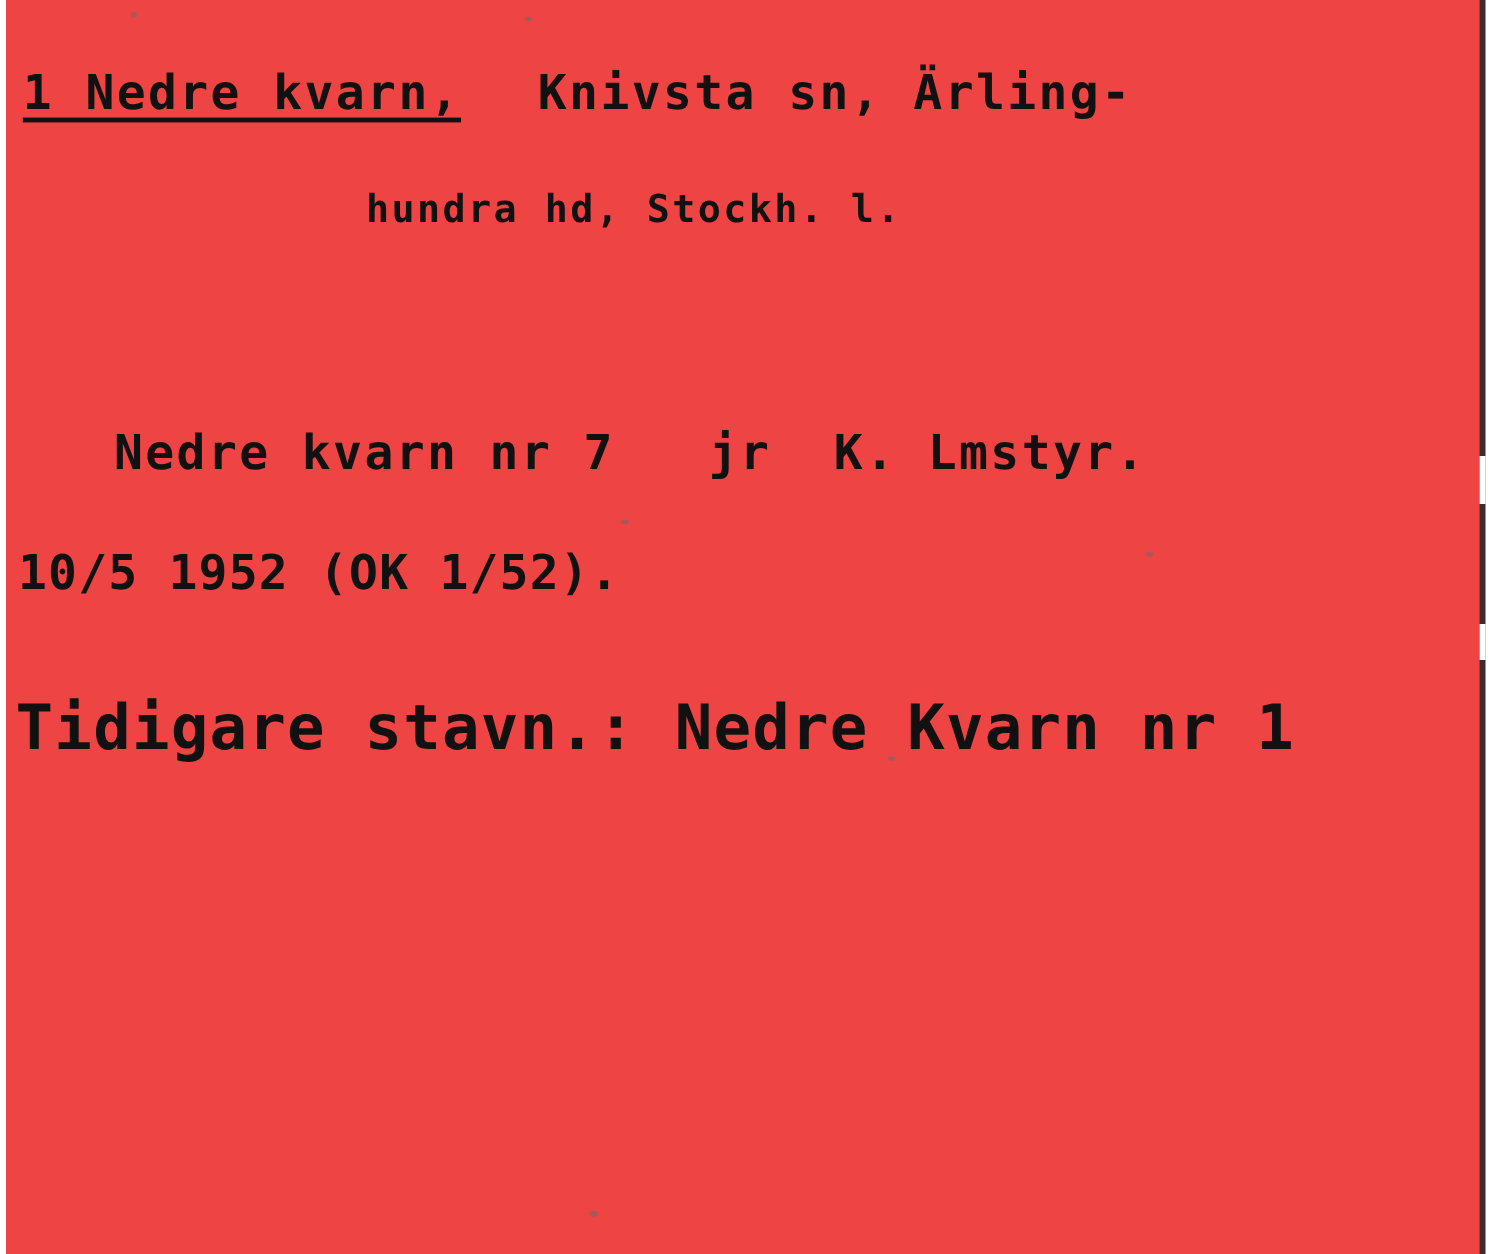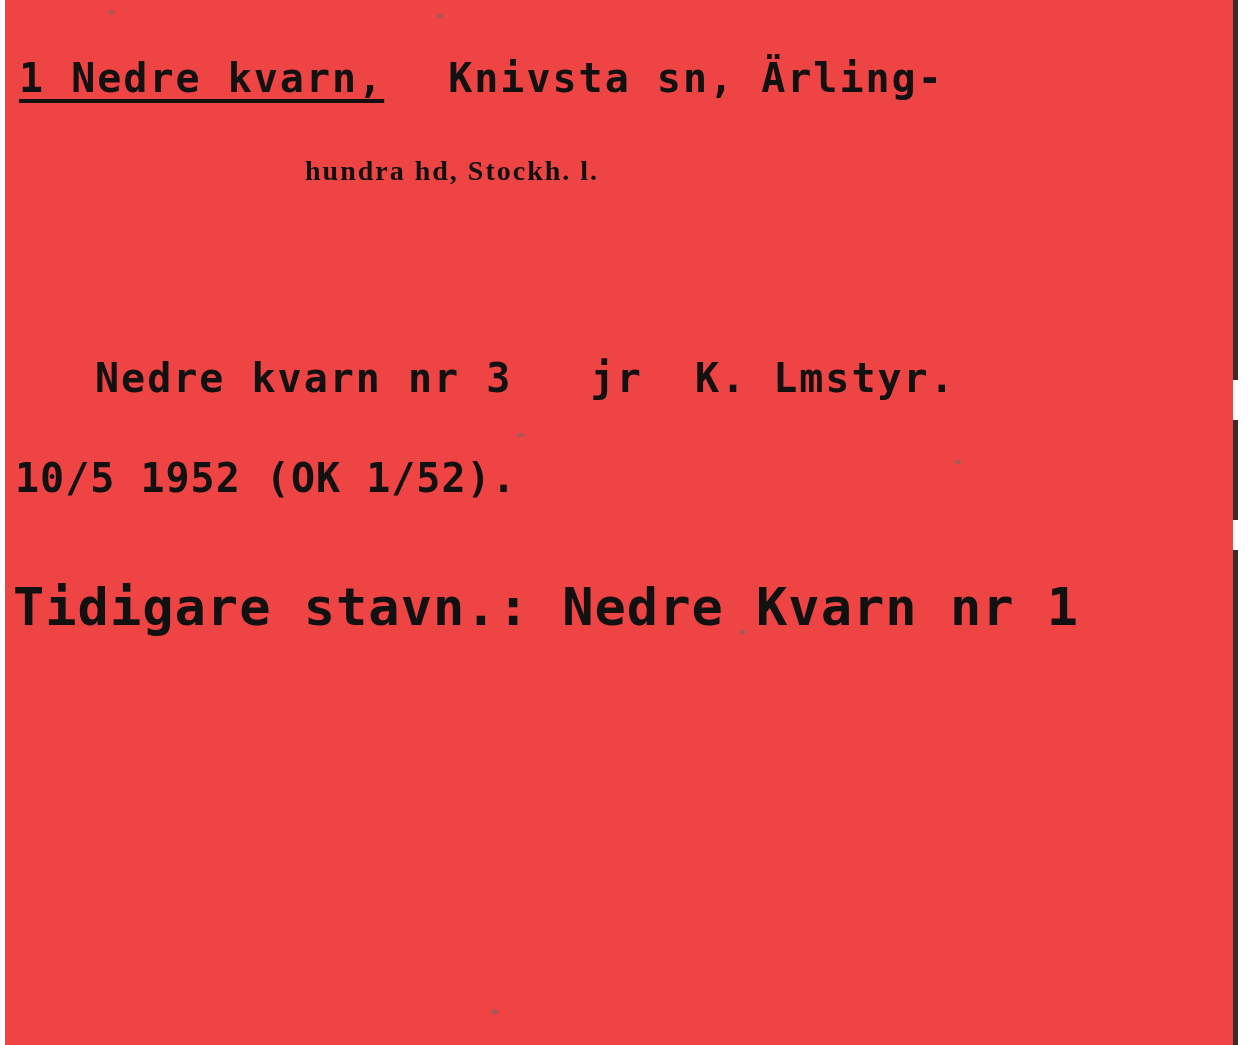--- a/index.html
+++ b/index.html
@@ -72,22 +72,21 @@
     text-underline-offset: 7px;
   }
   #title-rest {
     margin-left: 64px;
   }
 
   
   #title-line2 {
     left: 300px;
     top: 155px;
-    font-size: 28px;
-    font-family: Liberation Serif, serif;
+    font-size: 32px;
   }
 
   
   #body-line1 {
     left: 90px;
     top: 355px;
     font-size: 40px;
   }
   #body-line2 {
     left: 10px;
@@ -125,19 +124,19 @@
   <div class="speck" style="left:432px;top:14px;width:6px;height:4px;"></div>
   <div class="speck" style="left:512px;top:433px;width:7px;height:4px;"></div>
   <div class="speck" style="left:950px;top:460px;width:6px;height:4px;"></div>
   <div class="speck" style="left:735px;top:630px;width:6px;height:4px;"></div>
   <div class="speck" style="left:486px;top:1009px;width:7px;height:5px;"></div>
 
   <div class="line" id="title-line"><span id="title-underlined">1 Nedre kvarn,</span><span id="title-rest">Knivsta sn, Ärling-</span></div>
 
   <div class="line" id="title-line2">hundra hd, Stockh. l.</div>
 
-  <div class="line" id="body-line1">Nedre kvarn nr 3   jr  K. Lmstyr.</div>
+  <div class="line" id="body-line1">Nedre kvarn nr 7   jr  K. Lmstyr.</div>
 
   <div class="line" id="body-line2">10/5 1952 (OK 1/52).</div>
 
   <div class="line" id="body-line3">Tidigare stavn.: Nedre Kvarn nr 1</div>
 
 </div>
 
 </body></html>

